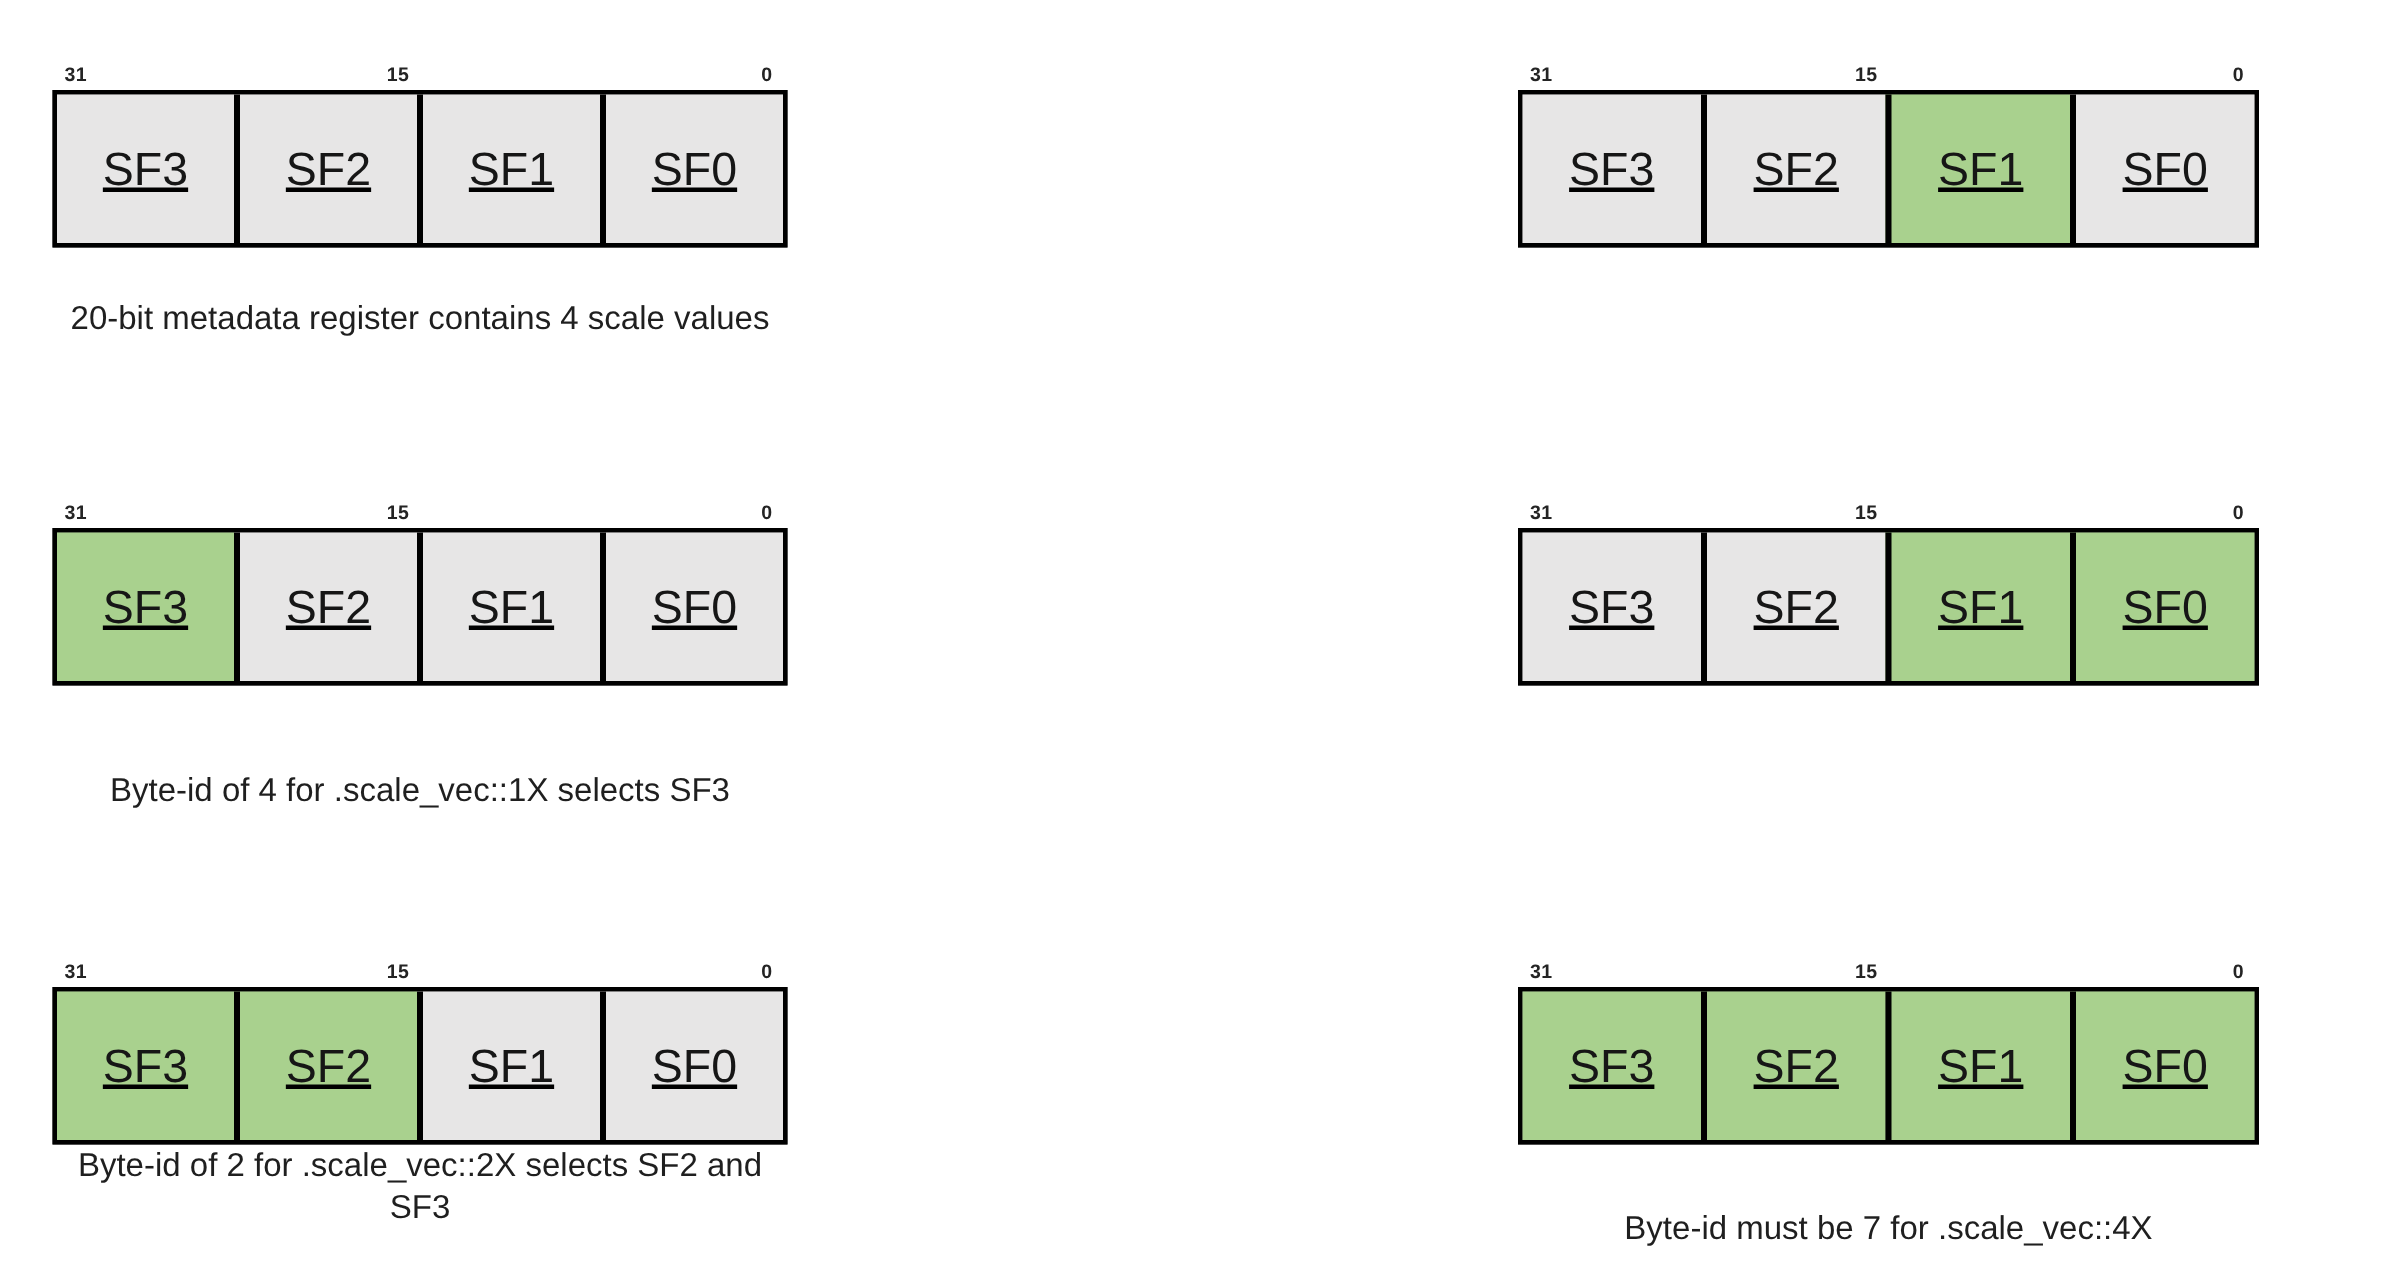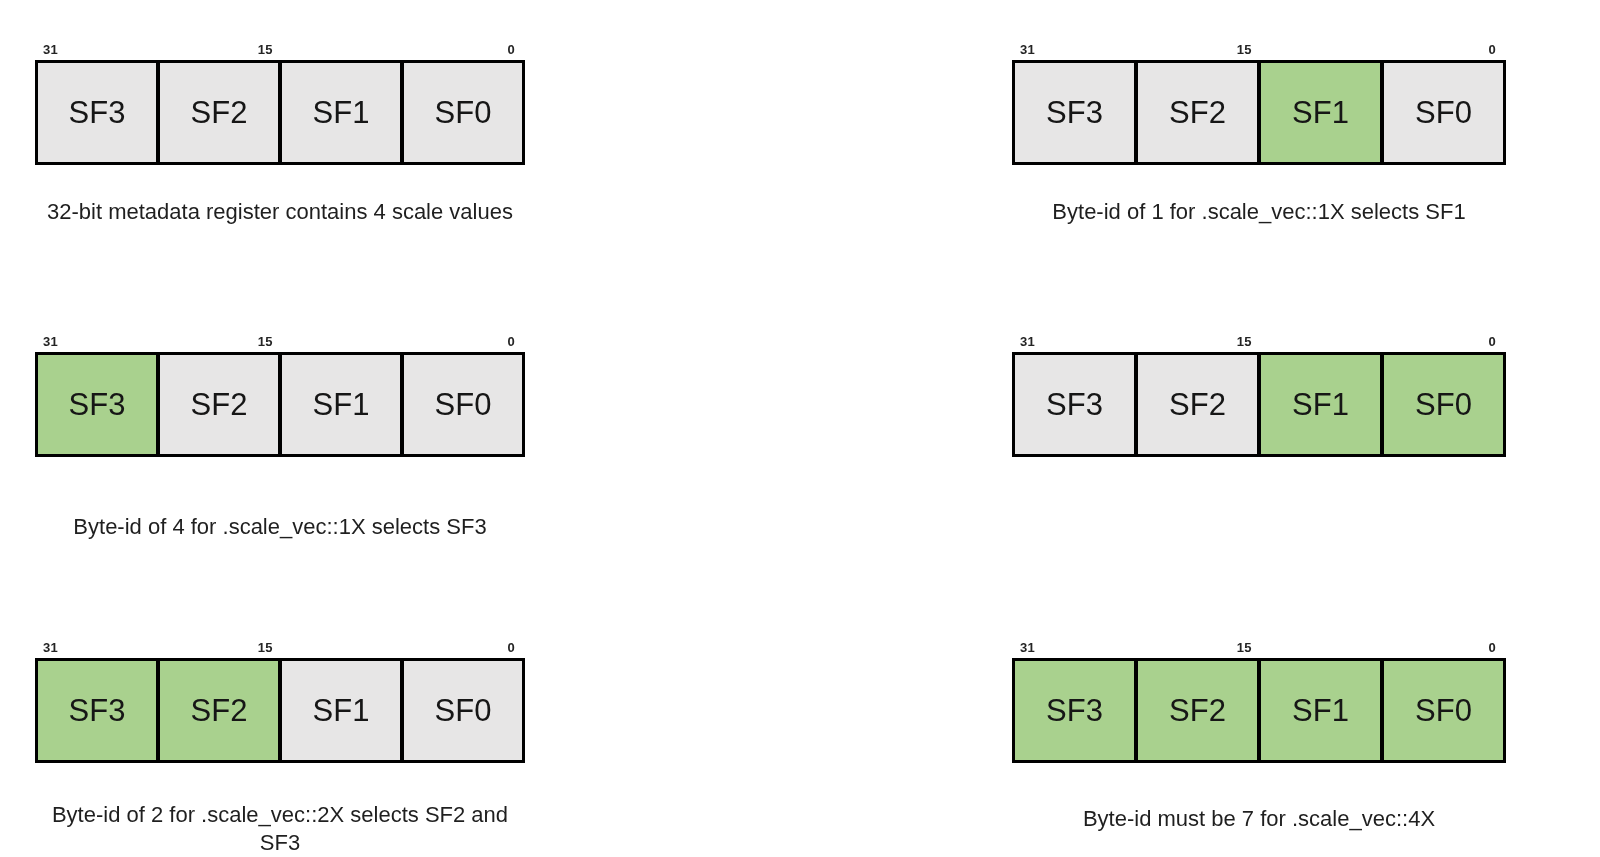--- a/index.html
+++ b/index.html
@@ -15,20 +15,21 @@
     font-size: 13px; font-weight: 700; color: #242424; letter-spacing: 0.3px;
   }
   .bits span { position: absolute; bottom: 0; line-height: 1; }
   .b-msb { left: 8px; }
   .b-mid { left: 47%; transform: translateX(-50%); }
   .b-lsb { right: 10px; }
   .register {
     display: flex; height: 105px;
     border: 3px solid var(--border, #000000);
     background: #404040;
+    text-decoration: underline;
   }
   .cell {
     flex: 1 1 0; display: flex; align-items: center; justify-content: center;
     background: var(--unselected-fill, #e7e6e6);
     font-size: 31px; color: #161616;
   }
   .cell + .cell { border-left: 4px solid var(--border, #000000); }
   .cell.selected { background: var(--selected-fill, #a9d18e); }
   .caption {
     text-align: center; font-size: 22px; line-height: 1.25;
@@ -45,36 +46,35 @@
       <span class="b-msb">31</span>
       <span class="b-mid">15</span>
       <span class="b-lsb">0</span>
     </div>
     <div class="register">
       <div class="cell">SF3</div>
       <div class="cell">SF2</div>
       <div class="cell">SF1</div>
       <div class="cell">SF0</div>
     </div>
-    <div class="caption" style="margin-top:33px">32-bit metadata register contains 4 scale values</div>
+    <div class="caption" style="margin-top:33px">20-bit metadata register contains 4 scale values</div>
   </div>
 
   <div class="fig" style="left:1012px; top:36px; width:494px">
     <div class="bits">
       <span class="b-msb">31</span>
       <span class="b-mid">15</span>
       <span class="b-lsb">0</span>
     </div>
     <div class="register">
       <div class="cell">SF3</div>
       <div class="cell">SF2</div>
       <div class="cell selected">SF1</div>
       <div class="cell">SF0</div>
     </div>
-    <div class="caption" style="margin-top:33px">Byte-id of 1 for .scale_vec::1X selects SF1</div>
   </div>
 
   <div class="fig" style="left:35px; top:328px; width:490px">
     <div class="bits">
       <span class="b-msb">31</span>
       <span class="b-mid">15</span>
       <span class="b-lsb">0</span>
     </div>
     <div class="register">
       <div class="cell selected">SF3</div>
@@ -104,21 +104,21 @@
       <span class="b-msb">31</span>
       <span class="b-mid">15</span>
       <span class="b-lsb">0</span>
     </div>
     <div class="register">
       <div class="cell selected">SF3</div>
       <div class="cell selected">SF2</div>
       <div class="cell">SF1</div>
       <div class="cell">SF0</div>
     </div>
-    <div class="caption" style="margin-top:38px">Byte-id of 2 for .scale_vec::2X selects SF2 and SF3</div>
+    <div class="caption" style="">Byte-id of 2 for .scale_vec::2X selects SF2 and SF3</div>
   </div>
 
   <div class="fig" style="left:1012px; top:634px; width:494px">
     <div class="bits">
       <span class="b-msb">31</span>
       <span class="b-mid">15</span>
       <span class="b-lsb">0</span>
     </div>
     <div class="register">
       <div class="cell selected">SF3</div>

